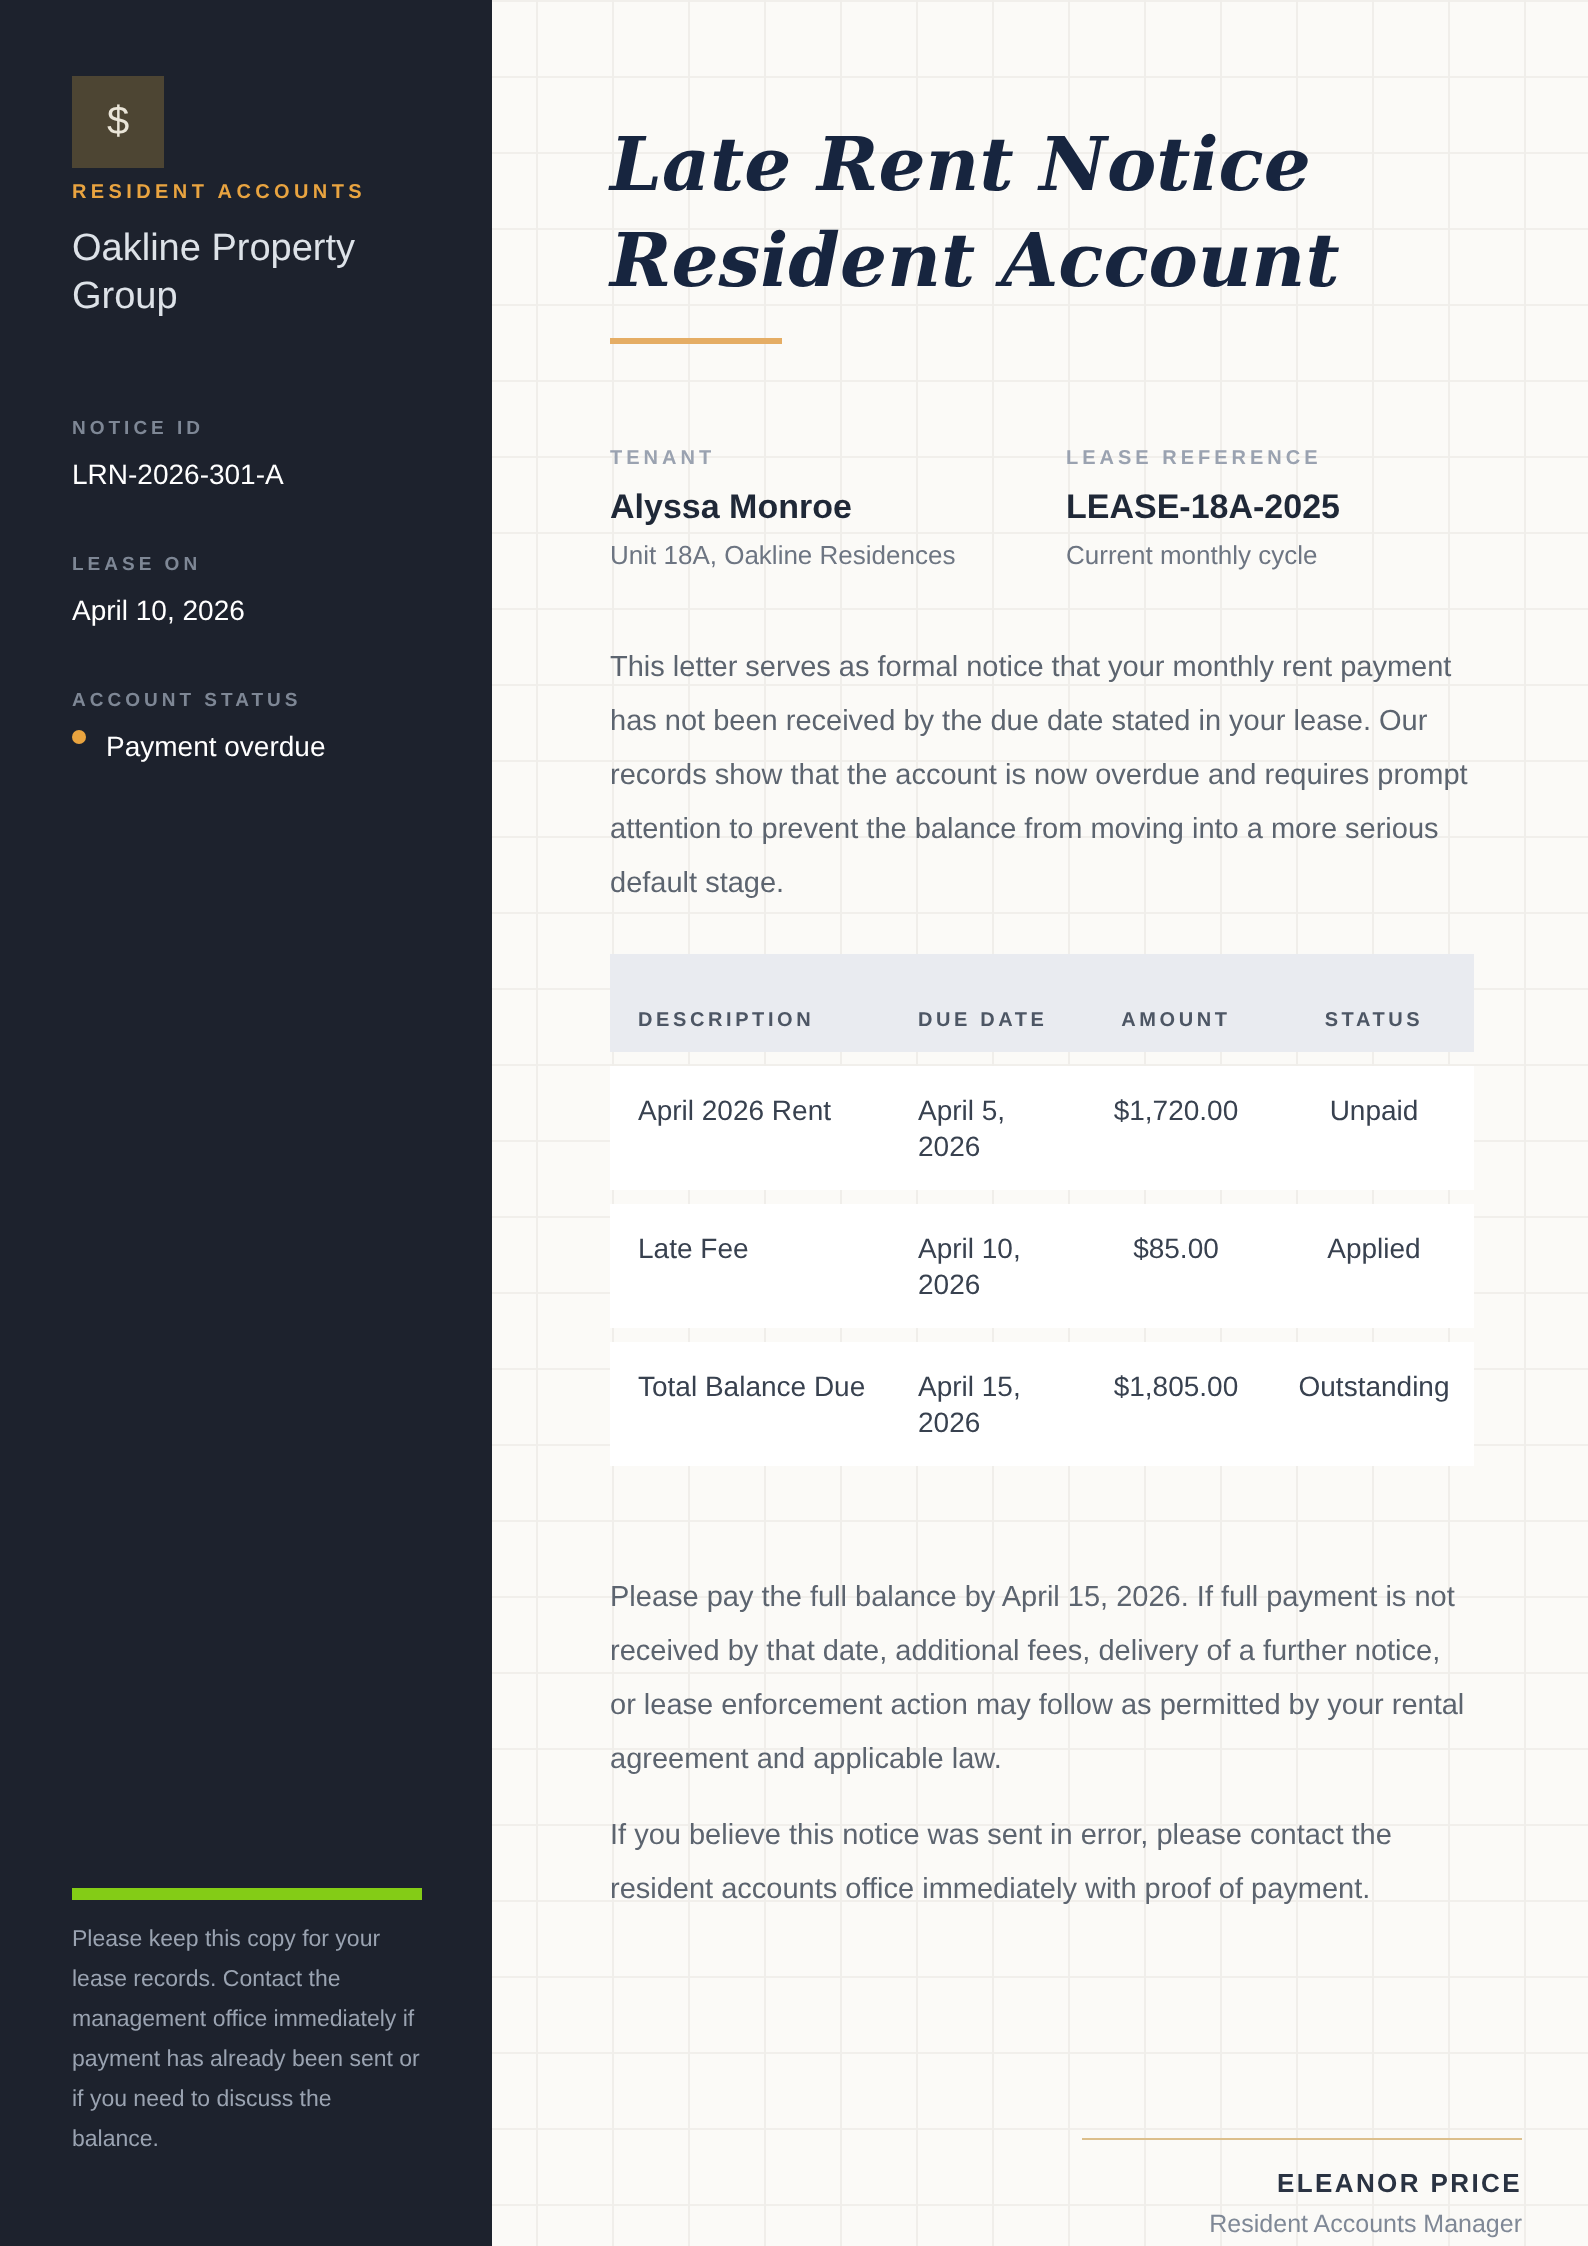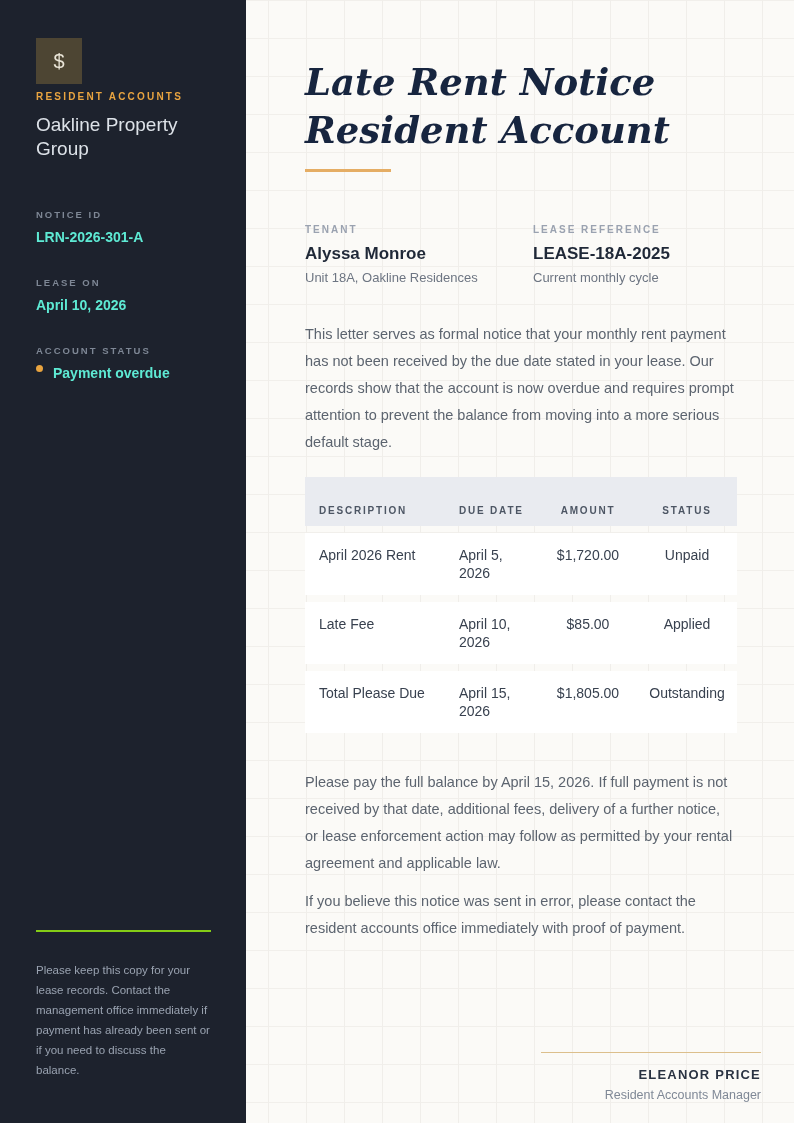--- a/index.html
+++ b/index.html
@@ -45,35 +45,34 @@
   .side-field.first { margin-top: 48px; }
   .side-label {
     font-size: 9.5px;
     font-weight: 700;
     letter-spacing: 2px;
     color: #7e8795;
   }
   .side-value {
     margin-top: 9px;
     font-size: 14px;
-    color: #5eead4;
-    font-weight: bold;
+    color: #ffffff;
   }
   .status-row { display: flex; align-items: flex-start; }
   .status-dot {
     width: 7px; height: 7px;
     border-radius: 50%;
     background: #e9a43f;
     margin-right: 10px;
     flex-shrink: 0;
   }
   .side-footer {
     margin-top: auto;
-    border-top: 2px solid #84cc16;
-    padding-top: 28px;
+    border-top: 6px solid #84cc16;
+    padding-top: 10px;
     font-size: 11.5px;
     line-height: 20px;
     color: #9aa3b1;
   }
 
   
   .doc {
     flex: 1;
     height: 1123px;
     background-color: #fbfaf7;
@@ -118,21 +117,21 @@
     font-size: 13px;
     color: #6d7582;
   }
   .body-text {
     width: 432px;
     font-size: 14.5px;
     line-height: 27px;
     color: #5c646f;
   }
   .p-intro { margin-top: 36px; }
-  .p-payment { margin-top: 29px; }
+  .p-payment { margin-top: 46px; }
   .p-error { margin-top: 11px; }
 
   .charges {
     margin-top: 14px;
     width: 432px;
     table-layout: fixed;
     border-collapse: separate;
     border-spacing: 0 7px;
   }
   .charges col.c-desc { width: 140px; }
@@ -249,21 +248,21 @@
         <td class="ctr">$1,720.00</td>
         <td class="ctr">Unpaid</td>
       </tr>
       <tr>
         <td>Late Fee</td>
         <td>April 10, 2026</td>
         <td class="ctr">$85.00</td>
         <td class="ctr">Applied</td>
       </tr>
       <tr>
-        <td>Total Please Due</td>
+        <td>Total Balance Due</td>
         <td>April 15, 2026</td>
         <td class="ctr">$1,805.00</td>
         <td class="ctr">Outstanding</td>
       </tr>
     </tbody>
   </table>
 
   <p class="body-text p-payment">Please pay the full balance by April 15, 2026. If full payment is not received by that date, additional fees, delivery of a further notice, or lease enforcement action may follow as permitted by your rental agreement and applicable law.</p>
   <p class="body-text p-error">If you believe this notice was sent in error, please contact the resident accounts office immediately with proof of payment.</p>
 

